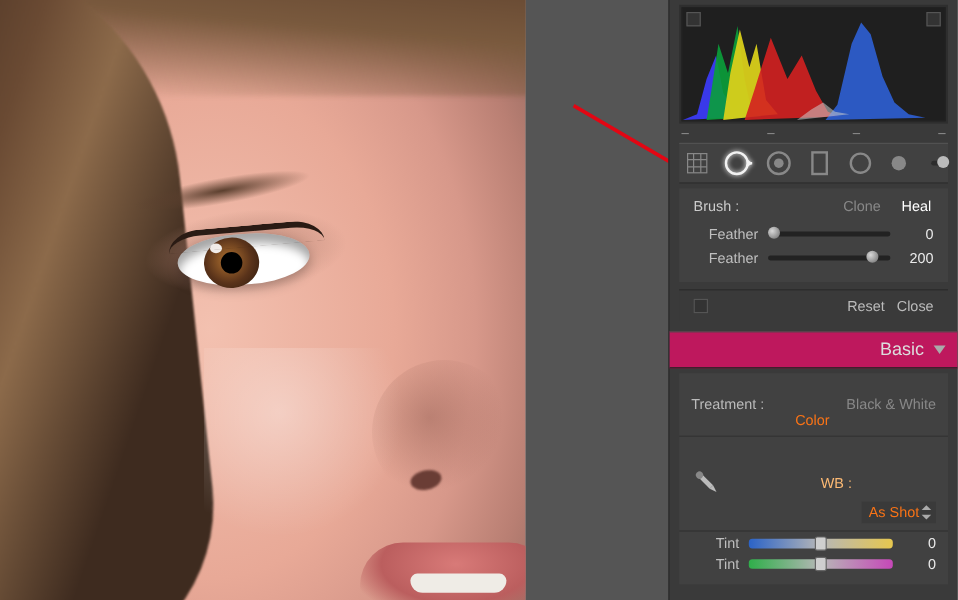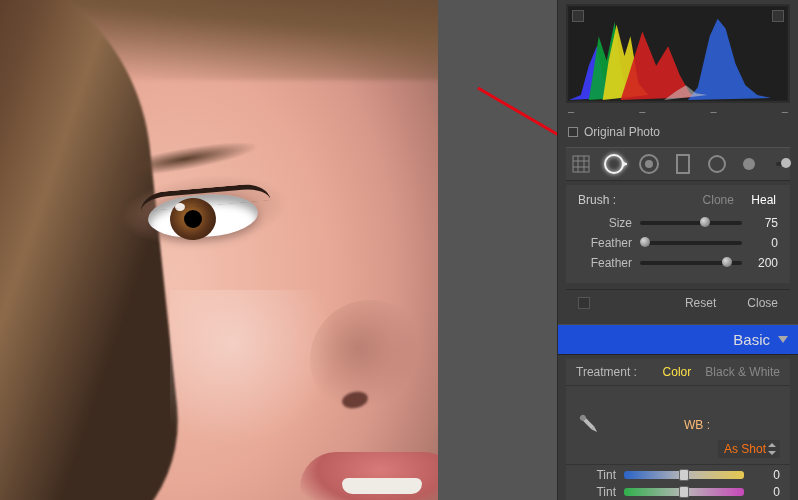--- a/index.html
+++ b/index.html
@@ -98,37 +98,37 @@
   .row .val{ width:28px; text-align:right; color:#eaeaea;}
   .slider{ flex:1; height:4px; background:#222; border-radius:2px; position:relative;}
   .knob{ position:absolute; top:-4px; width:10px; height:10px;
     background:radial-gradient(circle at 35% 35%, #d8d8d8 0%, #8a8a8a 70%);
     border-radius:50%;}
   .brush-head{ display:flex; justify-content:space-between; align-items:center; margin-bottom:6px;}
   .brush-head .mode{ color:#888; cursor:pointer; padding:1px 2px;}
   .brush-head .mode.active{ color:#fff;}
 
   .footer{ display:flex; justify-content:flex-end; align-items:center;
-    gap:31px; padding:6px 12px; border-top:1px solid #2b2b2b; background:#3a3a3a;
+    gap:10px; padding:6px 12px; border-top:1px solid #2b2b2b; background:#3a3a3a;
     margin:0 8px 8px;}
   .footer .swatch{ width:12px; height:12px; background:#333; border:1px solid #555; margin-right:auto;}
   .footer span{ cursor:pointer; color:#bbb;}
 
   .group-header{ display:flex; justify-content:flex-end; align-items:center;
-    padding:6px 10px; color:#ddd; font-size:15px; background:#1d4ed8;
+    padding:6px 10px; color:#ddd; font-size:15px; background:#be185d;
     border-top:1px solid #4a4a4a; border-bottom:1px solid #222; margin:0 0 4px 0;}
   .tri{ margin-left:8px; width:0;height:0; border-left:5px solid transparent;
     border-right:5px solid transparent; border-top:7px solid #aaa;}
 
   .basic{ margin:0 8px 0; background:#414141; padding:0 0 4px;}
   .treat{ display:flex; align-items:center; padding:6px 10px;
     border-bottom:1px solid #333;}
   .treat .tlab{ color:#bbb; margin-right:auto;}
   .treat .opt{ cursor:pointer; color:#888; margin-left:14px;}
-  .treat .opt.active{ color:#fde047;}
+  .treat .opt.active{ color:#f97316;margin-top:26px;}
   .wb-row{ display:flex; align-items:center; padding:6px 10px; gap:8px;
     border-bottom:1px solid #333;}
   .eyedrop{ width:28px; height:28px; cursor:pointer;}
   .wb-row .wlab{ margin-left:auto; color:#fdba74;}
   .wb-select{ color:#f97316; background:#3a3a3a; padding:2px 14px 2px 6px;
     position:relative; cursor:pointer;margin-top:48px;}
   .wb-select::after{ content:""; position:absolute; right:4px; top:3px;
     border-left:4px solid transparent; border-right:4px solid transparent;
     border-bottom:4px solid #aaa;}
   .wb-select::before{ content:""; position:absolute; right:4px; bottom:3px;
@@ -192,24 +192,20 @@
       </svg>
     </div>
   </div>
   <div class="readout">
     <span>–</span>
       <span>–</span>
     <span>–</span>
       <span>–</span>
   </div>
 
-  <div class="orig-row">
-    <span class="chk"></span>
-    <span>Original Photo</span>
-  </div>
 
   <div class="tool-strip">
     <span class="tool">
       <svg width="22" height="22">
           <g stroke="#888" stroke-width="1" fill="none">
         <rect x="3" y="3" width="16" height="16"></rect>
             <path d="M3 8h16M3 14h16M8 3v16M14 3v16"></path>
       </g>
         </svg>
     </span>
@@ -247,27 +243,20 @@
   </div>
 
   <div class="section brush-panel">
     <div class="brush-head">
       <span>Brush :</span>
       <span>
         <span class="mode">Clone</span>
         &nbsp;&nbsp;
         <span class="mode active">Heal</span>
       </span>
-    </div>
-    <div class="row">
-      <span class="lab">Size</span>
-      <div class="slider">
-          <div class="knob" style="left:59%"></div>
-        </div>
-      <span class="val">75</span>
     </div>
     <div class="row">
       <span class="lab">Feather</span>
       <div class="slider">
           <div class="knob" style="left:0%"></div>
         </div>
       <span class="val">0</span>
     </div>
     <div class="row">
       <span class="lab">Feather</span>

